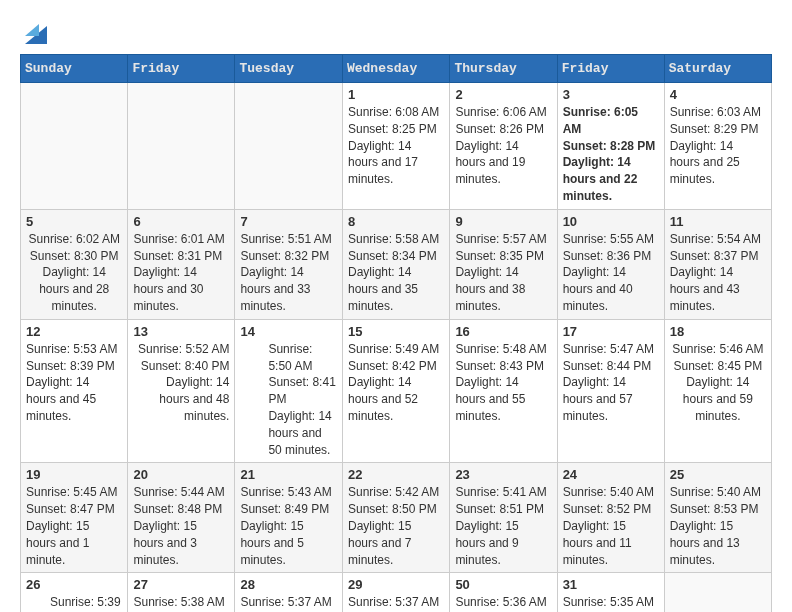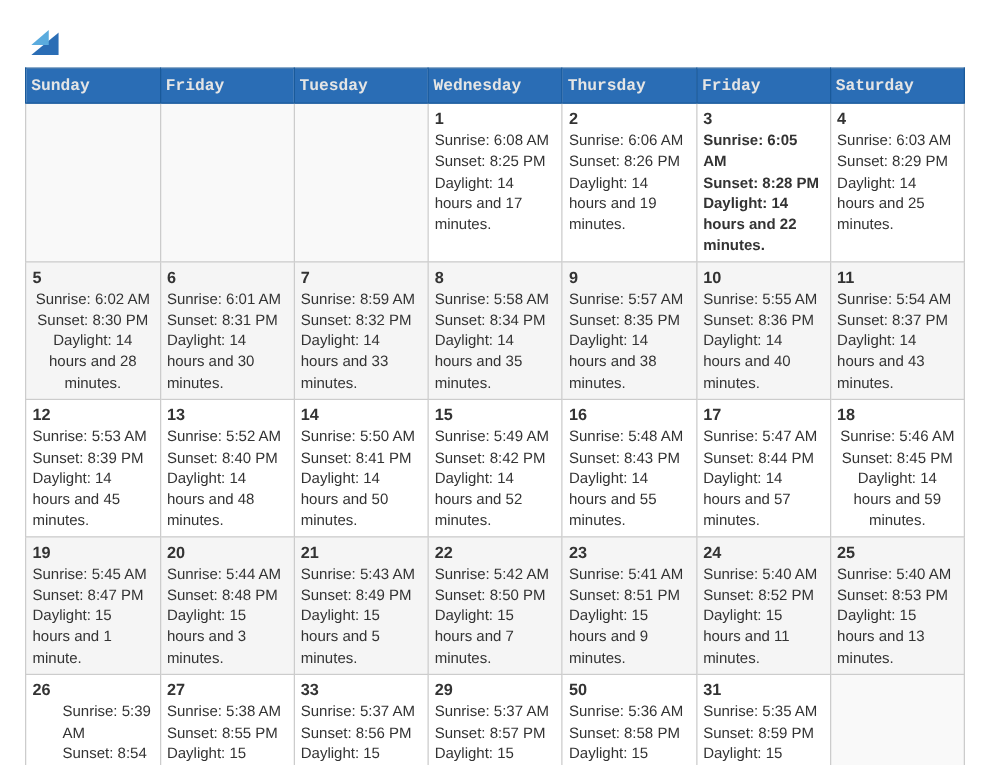--- a/index.html
+++ b/index.html
@@ -150,21 +150,21 @@
 Daylight: 14 hours and 28 minutes.</div>
         </td>
         <td>
           <span class="day-num">6</span>
           <div class="day-info" style="white-space: pre-line;">Sunrise: 6:01 AM
 Sunset: 8:31 PM
 Daylight: 14 hours and 30 minutes.</div>
         </td>
         <td>
           <span class="day-num">7</span>
-          <div class="day-info" style="white-space: pre-line;">Sunrise: 8:59 AM
+          <div class="day-info" style="white-space: pre-line;">Sunrise: 5:51 AM
 Sunset: 8:32 PM
 Daylight: 14 hours and 33 minutes.</div>
         </td>
         <td>
           <span class="day-num">8</span>
           <div class="day-info" style="white-space: pre-line;">Sunrise: 5:58 AM
 Sunset: 8:34 PM
 Daylight: 14 hours and 35 minutes.</div>
         </td>
         <td>
@@ -188,27 +188,27 @@
       </tr>
       <tr>
         <td>
           <span class="day-num">12</span>
           <div class="day-info" style="white-space: pre-line;">Sunrise: 5:53 AM
 Sunset: 8:39 PM
 Daylight: 14 hours and 45 minutes.</div>
         </td>
         <td>
           <span class="day-num">13</span>
-          <div class="day-info" style="white-space: pre-line;">Sunrise: 5:52 AM
+          <div class="day-info" style="white-space: pre-line; text-align: right;">Sunrise: 5:52 AM
 Sunset: 8:40 PM
 Daylight: 14 hours and 48 minutes.</div>
         </td>
         <td>
           <span class="day-num">14</span>
-          <div class="day-info" style="white-space: pre-line;">Sunrise: 5:50 AM
+          <div class="day-info" style="white-space: pre-line; margin-left: 28px;">Sunrise: 5:50 AM
 Sunset: 8:41 PM
 Daylight: 14 hours and 50 minutes.</div>
         </td>
         <td>
           <span class="day-num">15</span>
           <div class="day-info" style="white-space: pre-line;">Sunrise: 5:49 AM
 Sunset: 8:42 PM
 Daylight: 14 hours and 52 minutes.</div>
         </td>
         <td>
@@ -281,21 +281,21 @@
 Sunset: 8:54 PM
 Daylight: 15 hours and 15 minutes.</div>
         </td>
         <td>
           <span class="day-num">27</span>
           <div class="day-info" style="white-space: pre-line;">Sunrise: 5:38 AM
 Sunset: 8:55 PM
 Daylight: 15 hours and 16 minutes.</div>
         </td>
         <td>
-          <span class="day-num">33</span>
+          <span class="day-num">28</span>
           <div class="day-info" style="white-space: pre-line;">Sunrise: 5:37 AM
 Sunset: 8:56 PM
 Daylight: 15 hours and 18 minutes.</div>
         </td>
         <td>
           <span class="day-num">29</span>
           <div class="day-info" style="white-space: pre-line;">Sunrise: 5:37 AM
 Sunset: 8:57 PM
 Daylight: 15 hours and 20 minutes.</div>
         </td>

